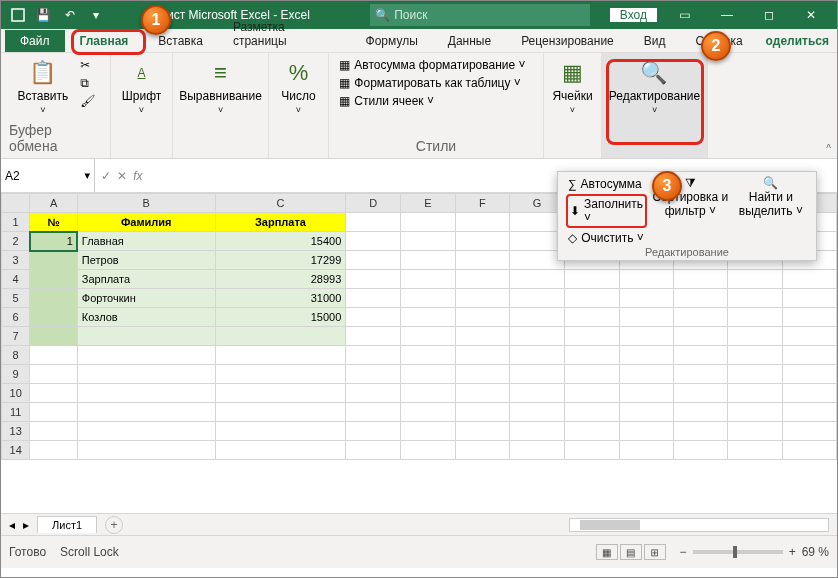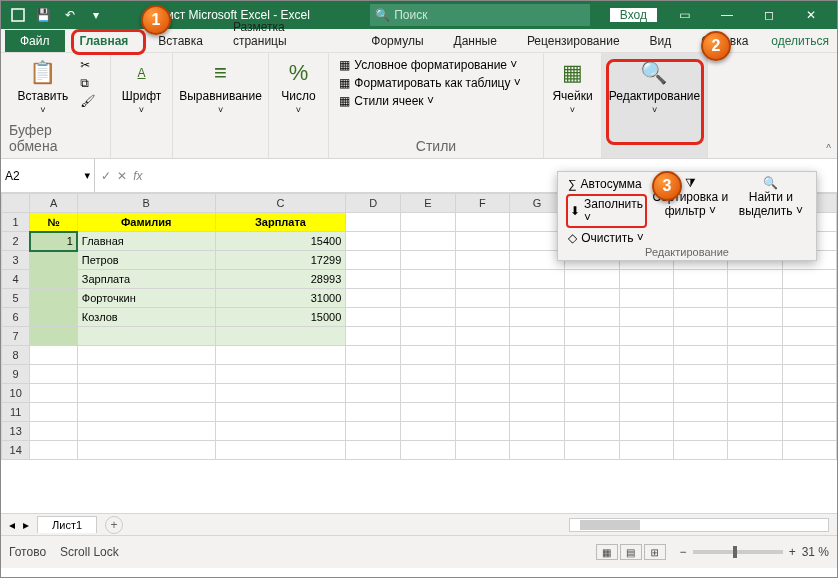--- a/index.html
+++ b/index.html
@@ -9,21 +9,21 @@
 .qa-ico{width:22px;height:22px;display:flex;align-items:center;justify-content:center;color:#fff}
 .title{flex:1;text-align:left;padding-left:60px;font-size:12px}
 .search{background:#3f8f69;width:220px;height:22px;display:flex;align-items:center;padding:0 6px;color:#cfe6d9}
 .tb-btn{height:14px;padding:0 10px;background:#fff;color:#217346;display:flex;align-items:center;font-size:12px;margin-left:20px}
 .wctl{display:flex;gap:2px;margin-left:8px}
 .wctl div{width:40px;height:22px;display:flex;align-items:center;justify-content:center;color:#fff}
 .ribbon-tabs{height:24px;background:#f3f2f1;display:flex;align-items:flex-end;border-bottom:1px solid #e1dfdd;padding-left:4px}
 .tab{padding:4px 15px;color:#222;cursor:pointer}
 .tab.file{background:#217346;color:#fff}
 .tab.active{color:#217346;font-weight:700}
-.share{margin-left:auto;padding:4px 8px;color:#217346;font-weight:400}
+.share{margin-left:auto;padding:4px 8px;color:#217346;font-weight:700}
 .ribbon{height:106px;background:#f3f2f1;display:flex;border-bottom:1px solid #d6d6d6;position:relative}
 .group{border-right:1px solid #e1dfdd;padding:4px 8px 2px;display:flex;flex-direction:column;align-items:center;justify-content:space-between}
 .group-label{font-size:14px;color:#666;margin-top:auto;padding:2px 0}
 .group-body{display:flex;gap:6px;align-items:flex-start}
 .bigbtn{display:flex;flex-direction:column;align-items:center;padding:2px 4px;gap:2px;text-align:center;min-width:48px}
 .bigbtn .ico{font-size:22px;height:28px;display:flex;align-items:center;justify-content:center;color:#3b6e22}
 .smalllist{display:flex;flex-direction:column;gap:2px;font-size:11px}
 .smalllist div{display:flex;align-items:center;gap:4px;padding:1px 2px}
 .collapse{position:absolute;right:6px;bottom:4px;font-size:10px;color:#666;cursor:pointer}
 .namebox-row{height:34px;border-bottom:1px solid #d6d6d6;display:flex;align-items:center}
@@ -149,21 +149,21 @@
       <div class="ico">%</div>
       <span>Число</span>
         <span style="font-size:9px">˅</span>
     </div>
     <div class="group-label"></div>
   </div>
   <div class="group" style="width:215px">
     <div class="smalllist" style="width:100%">
       <div>
           <span>▦</span>
-          <span>Условное форматирование ˅</span>
+          <span>Автосумма форматирование ˅</span>
         </div>
       <div>
           <span>▦</span>
           <span>Форматировать как таблицу ˅</span>
         </div>
       <div>
           <span>▦</span>
           <span>Стили ячеек ˅</span>
         </div>
     </div>
@@ -469,21 +469,21 @@
   <div class="spacer"></div>
   <div class="viewbtns">
     <div>▦</div>
     <div>▤</div>
     <div>⊞</div>
   </div>
   <div class="zoom">
     <span>−</span>
     <div class="track"></div>
     <span>+</span>
-    <span>31 %</span>
+    <span>69 %</span>
   </div>
 </div>
 
 <div class="red-frame" style="top:28px;left:70px;width:75px;height:26px"></div>
 <div class="callout" style="top:4px;left:140px">1</div>
 <div class="red-frame" style="top:58px;left:605px;width:98px;height:86px"></div>
 <div class="callout" style="top:30px;left:700px">2</div>
 <div class="callout" style="top:170px;left:651px">3</div>
 
 </body></html>

